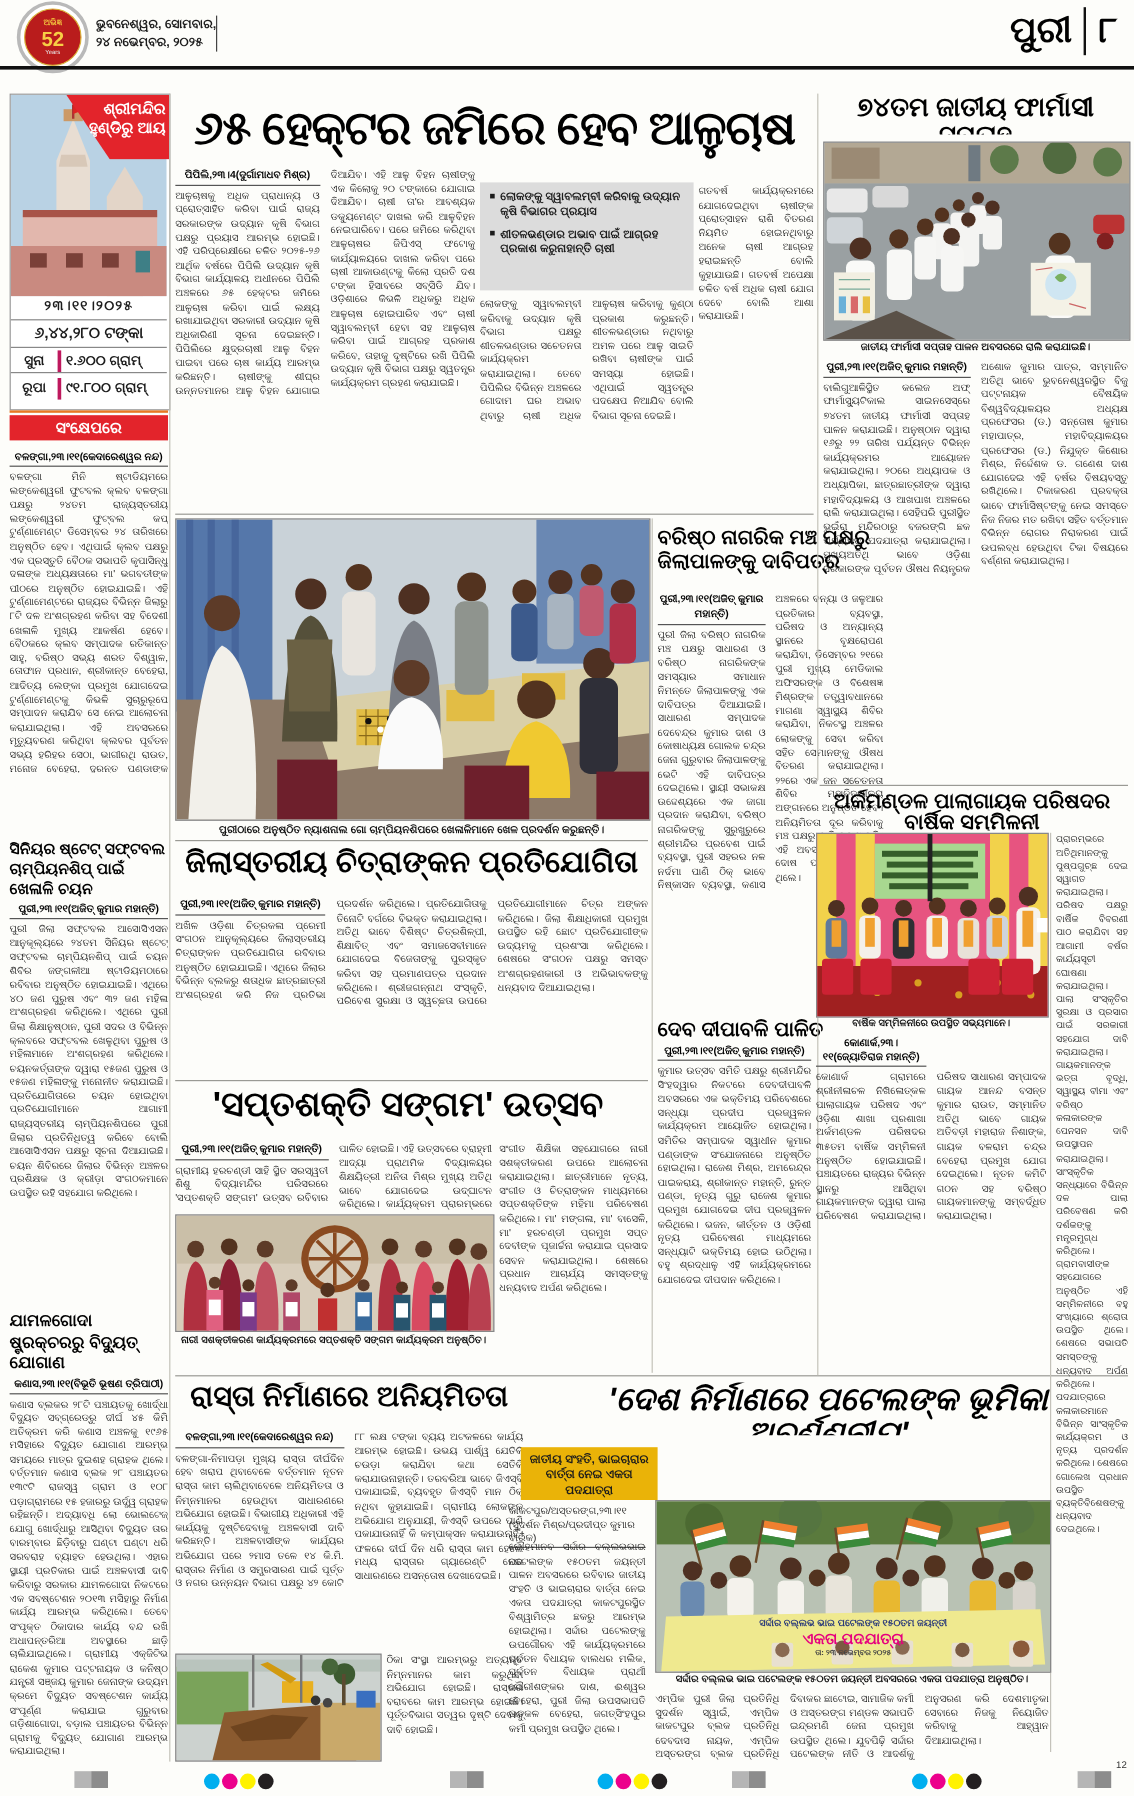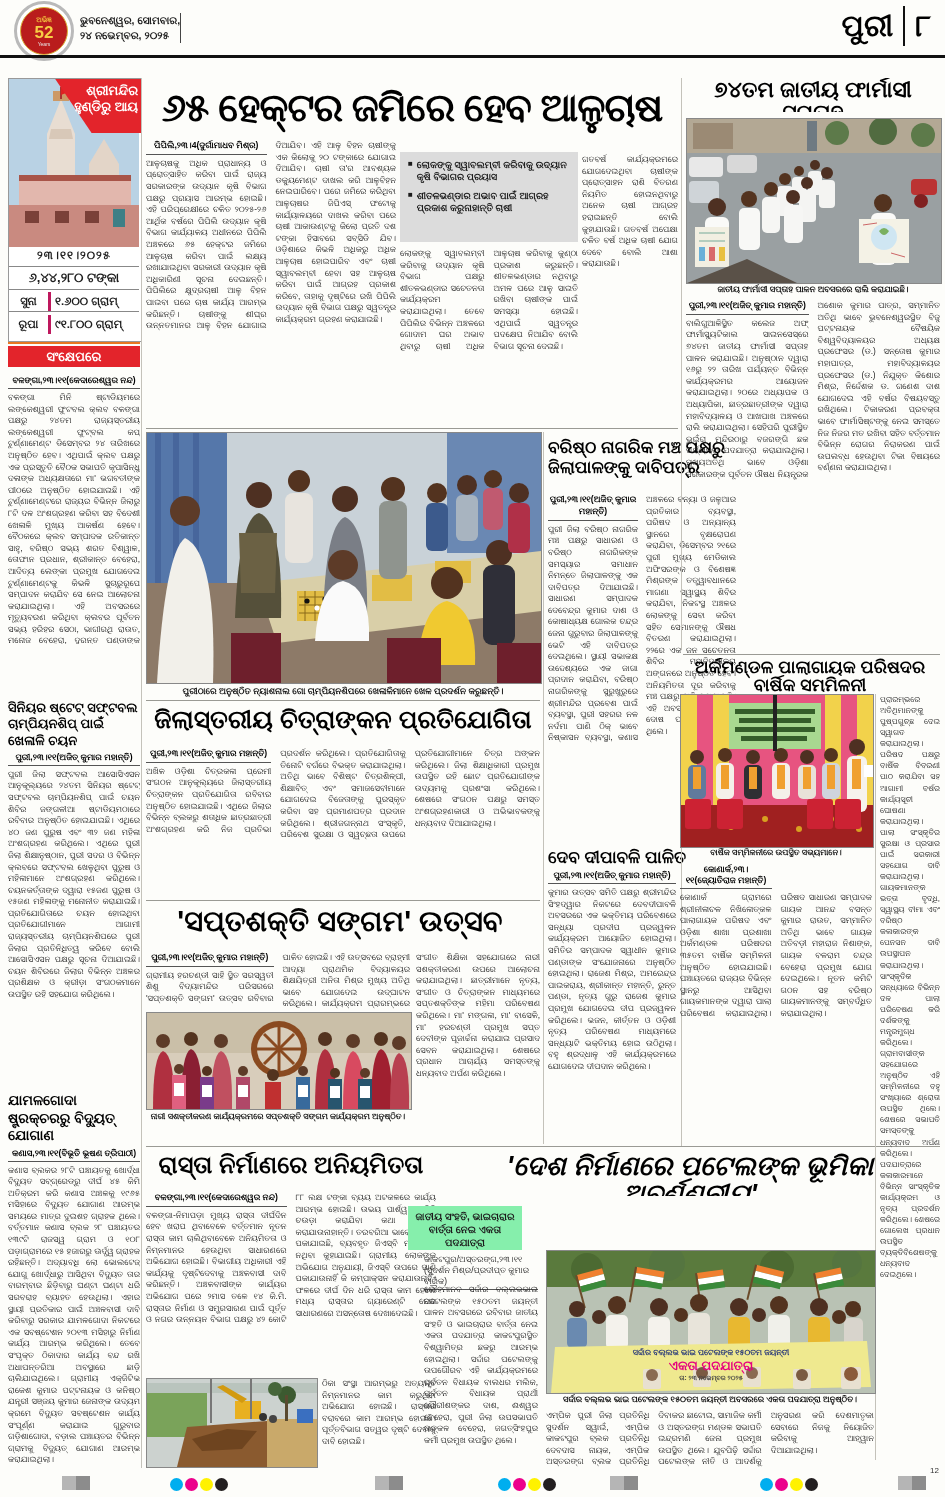--- a/index.html
+++ b/index.html
@@ -54,21 +54,21 @@
   .hundi-row div{padding:3px 4px;}
   .hundi-row div:first-child{border-right:3px solid #be185d;text-align:center;}
   .ribbon-line{position:absolute;left:8px;top:342px;width:132px;height:2px;background:#e87722;}
   .ribbon{position:absolute;left:8px;top:346px;width:132px;height:21px;background:#e3242b;color:#fff;
           font-size:13px;font-weight:bold;text-align:center;line-height:21px;}
   
   .bullet-box{position:absolute;left:400px;top:152px;width:178px;height:90px;background:#dcdcdc;
               padding:7px 8px;box-sizing:border-box;font-size:9.5px;font-weight:bold;line-height:1.3;}
   .bullet-item{display:flex;gap:4px;margin-bottom:6px;}
   .bullet-glyph{font-size:8px;}
-  .subhead-box{position:absolute;left:408px;top:1206px;width:114px;height:44px;background:#86efac;
+  .subhead-box{position:absolute;left:434px;top:1206px;width:114px;height:44px;background:#eab308;
                font-size:10px;font-weight:bold;text-align:center;line-height:1.3;padding:4px 3px;box-sizing:border-box;}
   .byline-sm{font-size:8.4px;font-weight:normal;text-align:left;line-height:1.3;}
   
   .gray-pair{position:absolute;bottom:7px;display:flex;}
   .gray-sq{width:14px;height:14px;}
   .cmyk{position:absolute;bottom:6px;display:flex;gap:2px;}
   .cmyk span{width:13px;height:13px;border-radius:50%;display:inline-block;}
   .page-ref{position:absolute;right:6px;bottom:22px;font-size:8px;color:#333;}
   .side-col{font-size:7.9px;line-height:1.4;text-align:justify;color:#232323;overflow:hidden;}
   .banner-overlay{position:absolute;text-align:center;font-weight:bold;overflow:hidden;}

